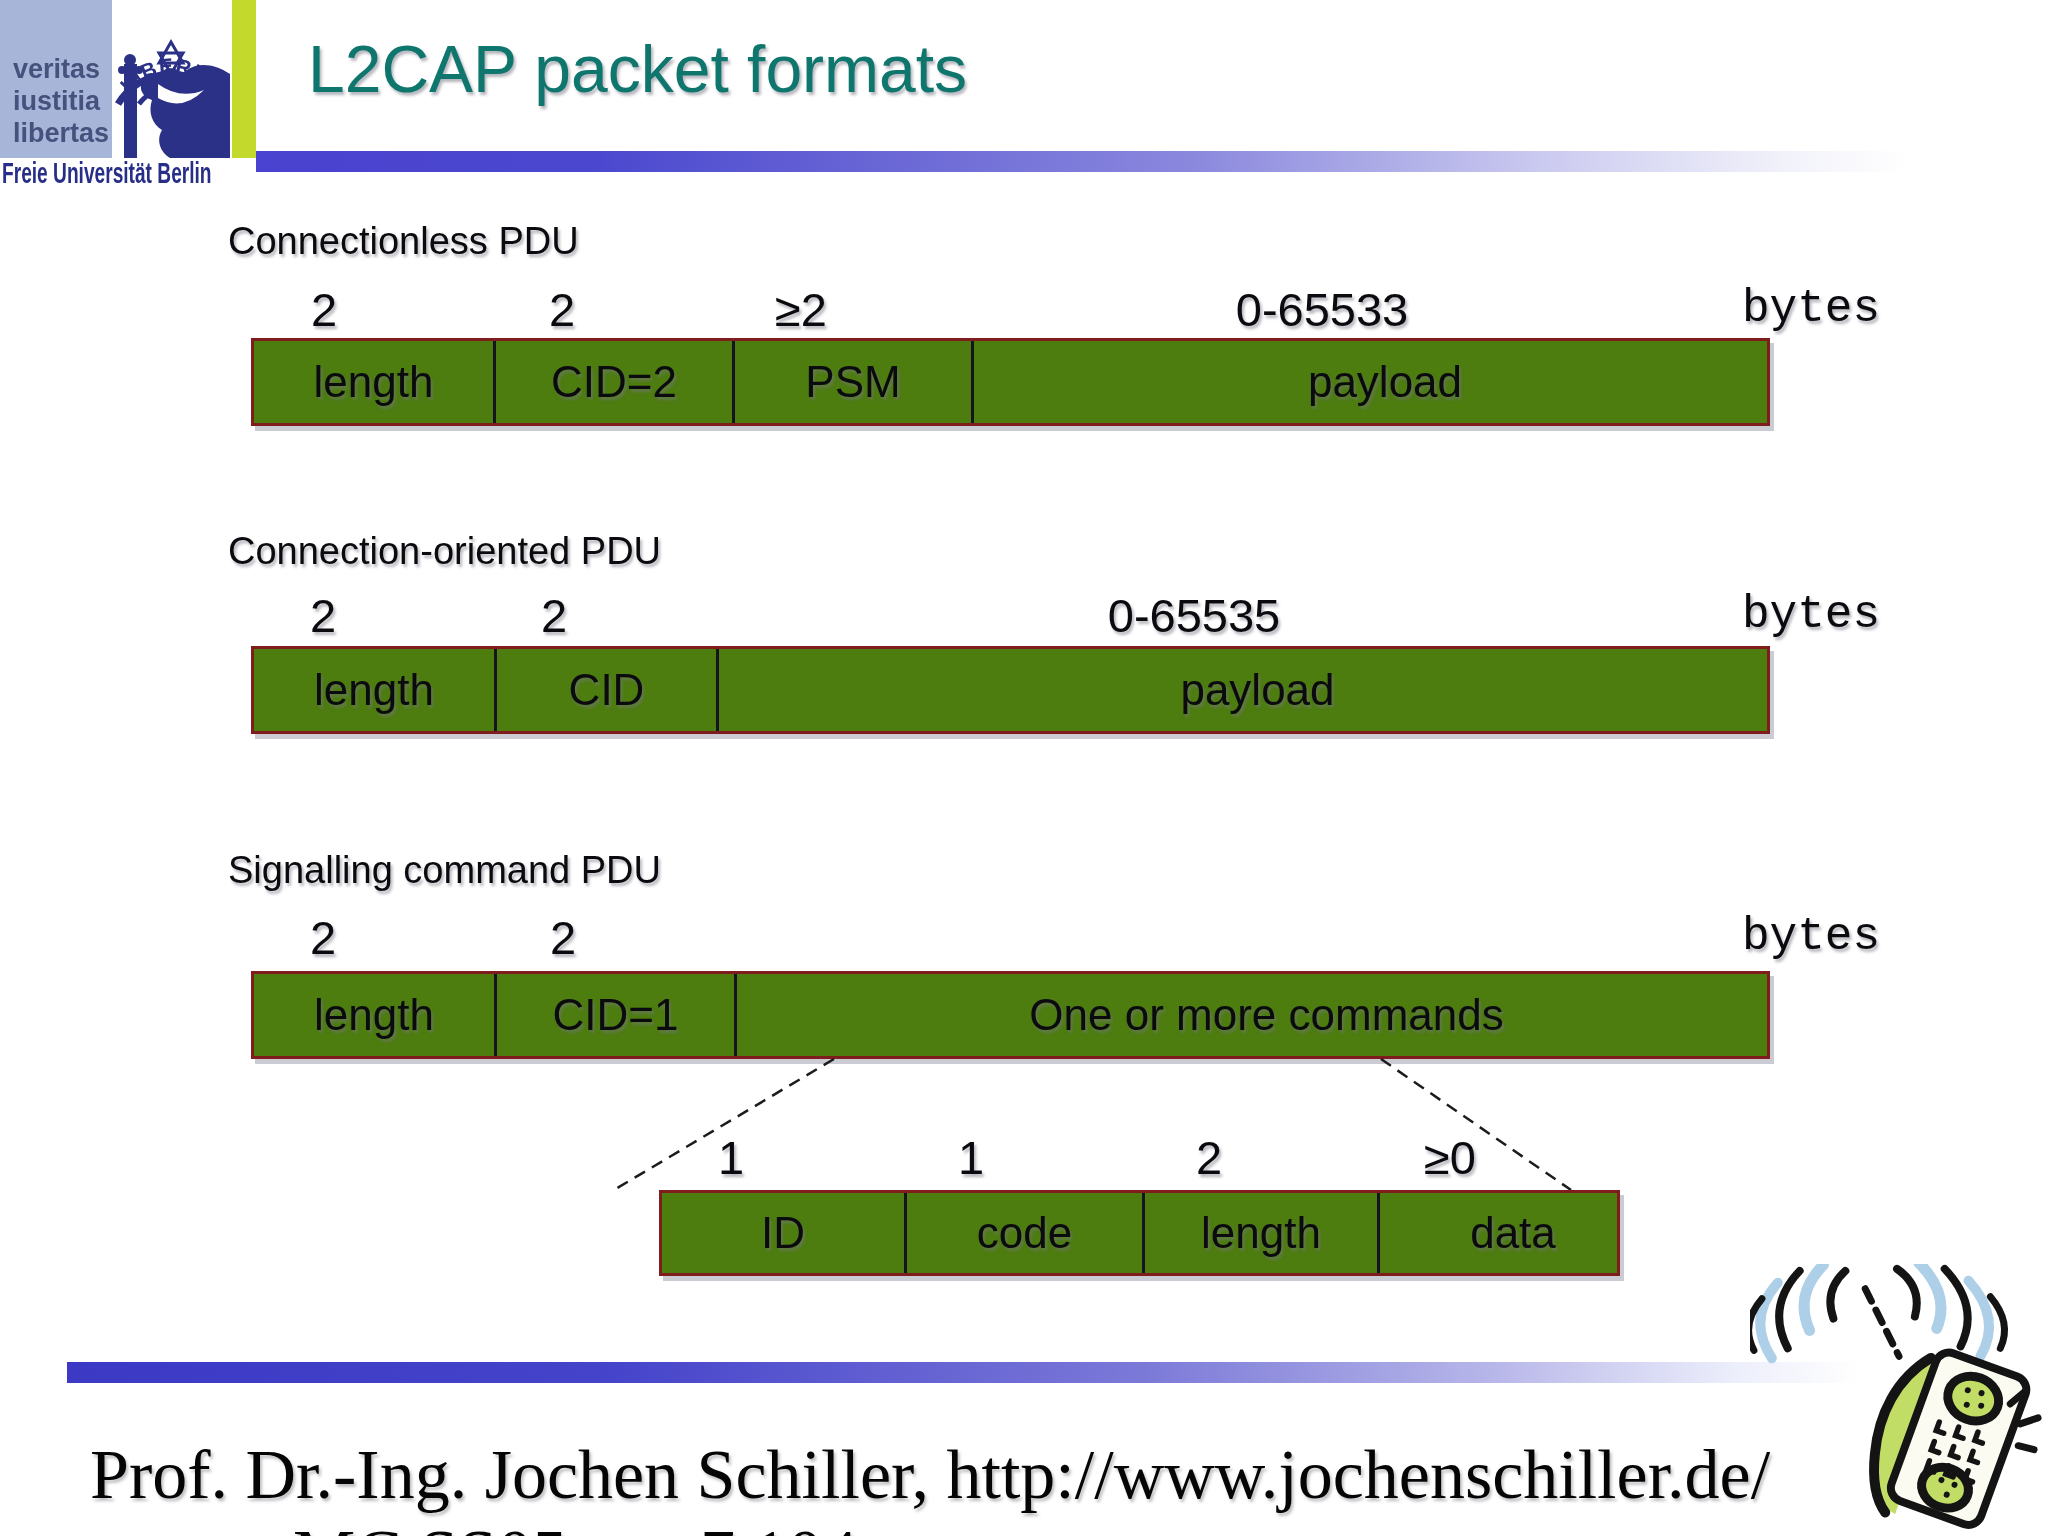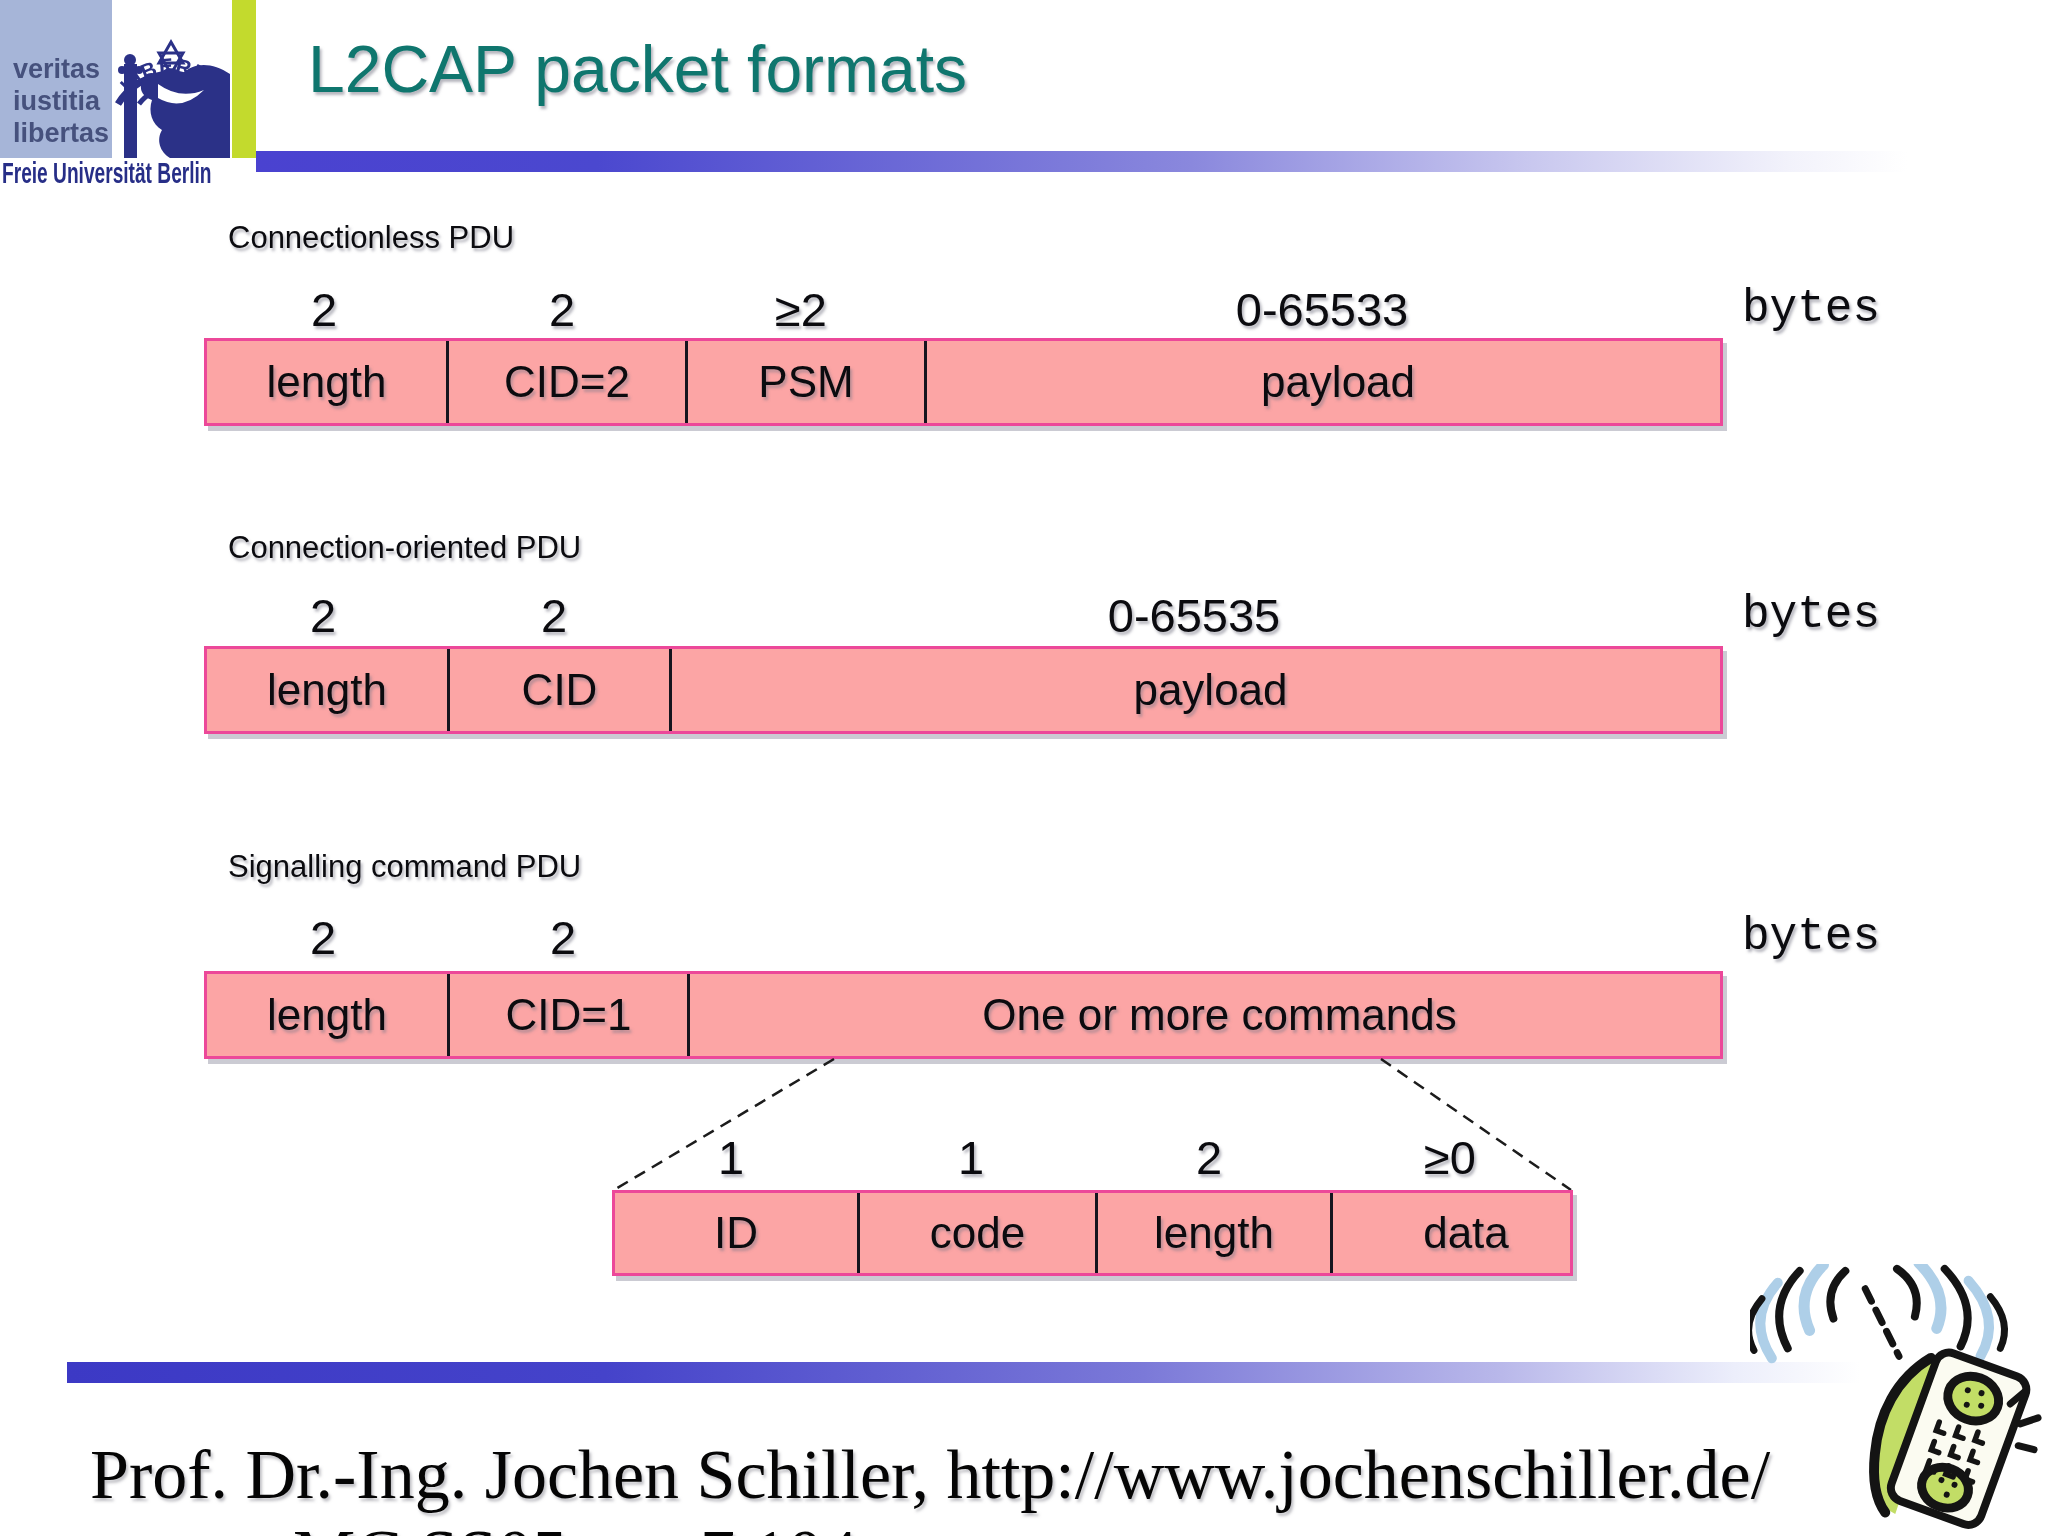--- a/index.html
+++ b/index.html
@@ -13,27 +13,27 @@
   .motto{left:13px;width:100px;font-weight:bold;font-size:27px;color:#46517d;line-height:1;}
   .seal-panel{left:112px;top:0;width:118px;height:160px;background:#ffffff;}
   .green-stripe{left:232px;top:0;width:24px;height:158px;background:#c3da2d;}
   .fu-name{left:2px;top:157px;font-size:29px;font-weight:bold;color:#272e87;white-space:nowrap;
            transform:scaleX(.66);transform-origin:left top;}
   .slide-title{left:308px;top:36px;font-size:66px;line-height:1;color:#0f766e;white-space:nowrap;}
   .top-bar{left:256px;top:151px;width:1702px;height:21px;
            background:linear-gradient(to right,#4a42d0 0%,#4b48cf 20%,#8a88dd 55%,#c9c8ef 75%,#f2f2fb 90%,#ffffff 97%);}
 
   
-  .pdu-heading{font-size:31px;line-height:1;white-space:nowrap;}
+  .pdu-heading{font-size:38px;line-height:1;white-space:nowrap;}
   .size-num{position:absolute;transform:translateX(-50%);font-size:47px;line-height:1;white-space:nowrap;
             text-shadow:2px 3px 3px rgba(120,120,135,.55);}
   .bytes-label{position:absolute;left:1742px;font-size:46px;line-height:1;text-shadow:2px 3px 3px rgba(120,120,135,.55);font-family:Liberation Mono, monospace;}
   .pdu-table{position:absolute;display:flex;height:88px;box-sizing:border-box;
-             border:3px solid #ec4899;background:#fca5a5;
-             box-shadow:4px 5px 0 rgba(125,125,145,.40);}
+             border:3px solid #7f1d1d;background:#4d7c0f;
+             box-shadow:4px 5px 0 rgba(125,125,145,.40);margin-left:47px;}
   .cell{display:flex;align-items:center;justify-content:center;font-size:44px;box-sizing:border-box;
         text-shadow:2px 3px 3px rgba(120,120,135,.5);white-space:nowrap;}
   .cell + .cell{border-left:3px solid #15151f;}
   .cell.grow{flex:1 1 auto;padding-left:29px;}
 
   
   .footer-bar{left:67px;top:1362px;width:1793px;height:21px;
               background:linear-gradient(to right,#3c39c5 0%,#4543ca 30%,#7b79d8 60%,#b9b8ea 80%,#eceefb 93%,#ffffff 100%);}
   .footer-serif{font-family:Liberation Serif, serif;font-size:70px;line-height:1;
                 white-space:nowrap;color:#050505;text-shadow:2px 3px 3px rgba(130,130,140,.5);margin-top:28px;}

